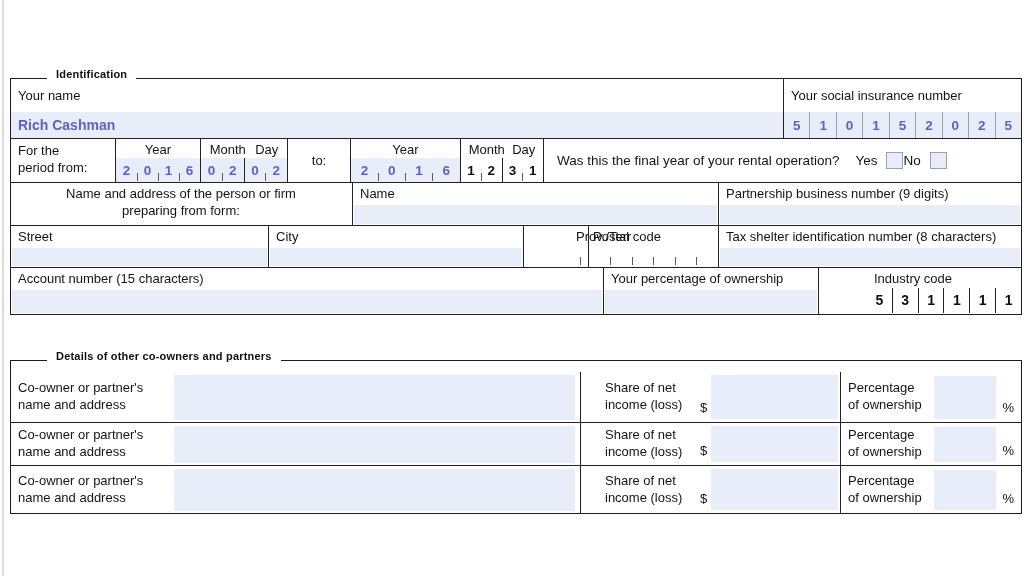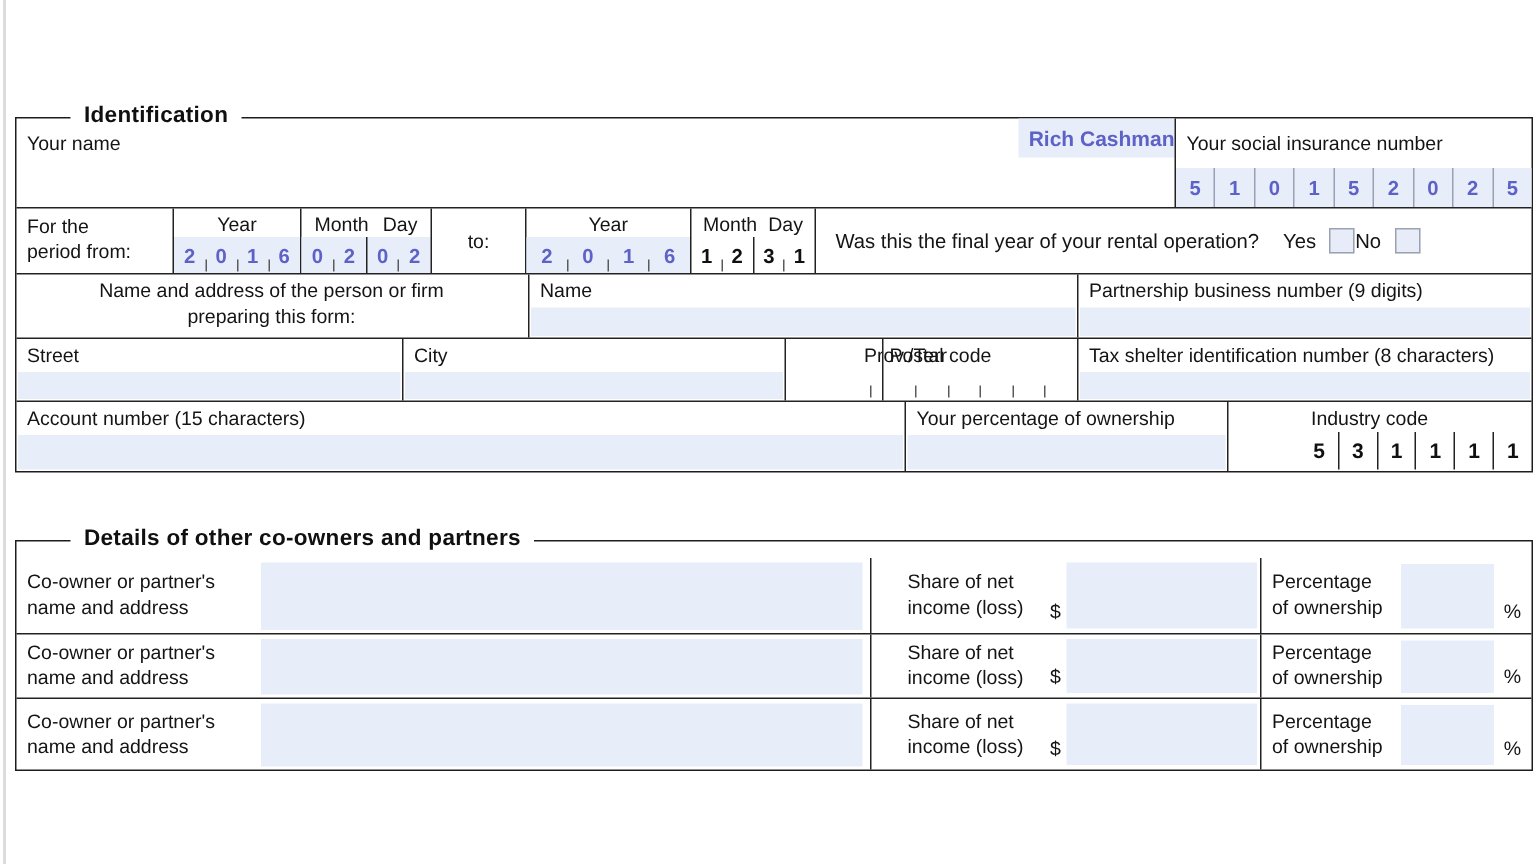--- a/index.html
+++ b/index.html
@@ -9,34 +9,34 @@
     font-family:"Liberation Sans", sans-serif; color:#141414;
     position:relative; overflow:hidden;
   }
   .page-edge { position:absolute; left:2px; top:0; width:2px; height:576px; background:#dcdcdc; }
 
   .box { position:absolute; border:1.5px solid #1d1d1d; background:#fff; display:flex; flex-direction:column; }
   #id-box { left:10px; top:78px; width:1012px; height:237px; }
   #co-box { left:10px; top:360px; width:1012px; height:154px; }
   .legend {
     position:absolute; top:-11px; left:36px; background:#fff; padding:0 9px;
-    font-weight:bold; font-size:15px; color:#101010; letter-spacing:.2px;
+    font-weight:bold; font-size:11px; color:#101010; letter-spacing:.2px;
   }
 
   .row { display:flex; flex:none; }
   .row + .row { border-top:1px solid #222; }
   .bl { border-left:1px solid #222; }
 
   .lbl { font-size:13px; line-height:1.28; }
   .field { background:#e8eef9; }
   .value-text { color:#5d61c8; font-weight:bold; font-size:14px; }
 
   
   .r-name { height:59px; }
-  .col-left { flex:1; display:flex; flex-direction:row; }
+  .col-left { flex:1; display:flex; flex-direction:column; }
   .col-left .lbl { padding:9px 0 0 7px; flex:1; }
   .name-band { height:26px; display:flex; align-items:center; padding-left:7px; }
   .col-sin { width:238px; display:flex; flex-direction:column; }
   .col-sin .lbl { padding:9px 0 0 7px; flex:1; white-space:nowrap; }
 
   
   .cells { display:flex; }
   .cell { flex:1; position:relative; text-align:center; font-weight:bold; font-size:13.5px;
           display:flex; align-items:center; justify-content:center; }
   .blue-digits .cell { color:#5d61c8; }
@@ -192,21 +192,21 @@
         <span class="yes-lbl">Yes</span>
         <span class="checkbox"></span>
         <span class="no-lbl">No</span>
         <span class="checkbox"></span>
       </div>
     </div>
 
     <div class="row r-prep">
       <div class="prep-lbl lbl">
         <span>Name and address of the person or firm</span><br>
-        <span>preparing this form:</span>
+        <span>preparing from form:</span>
       </div>
       <div class="lf c-name bl">
         <div class="lbl">Name</div>
         <div class="field"></div>
       </div>
       <div class="lf c-part bl">
         <div class="lbl">Partnership business number (9 digits)</div>
         <div class="field"></div>
       </div>
     </div>

